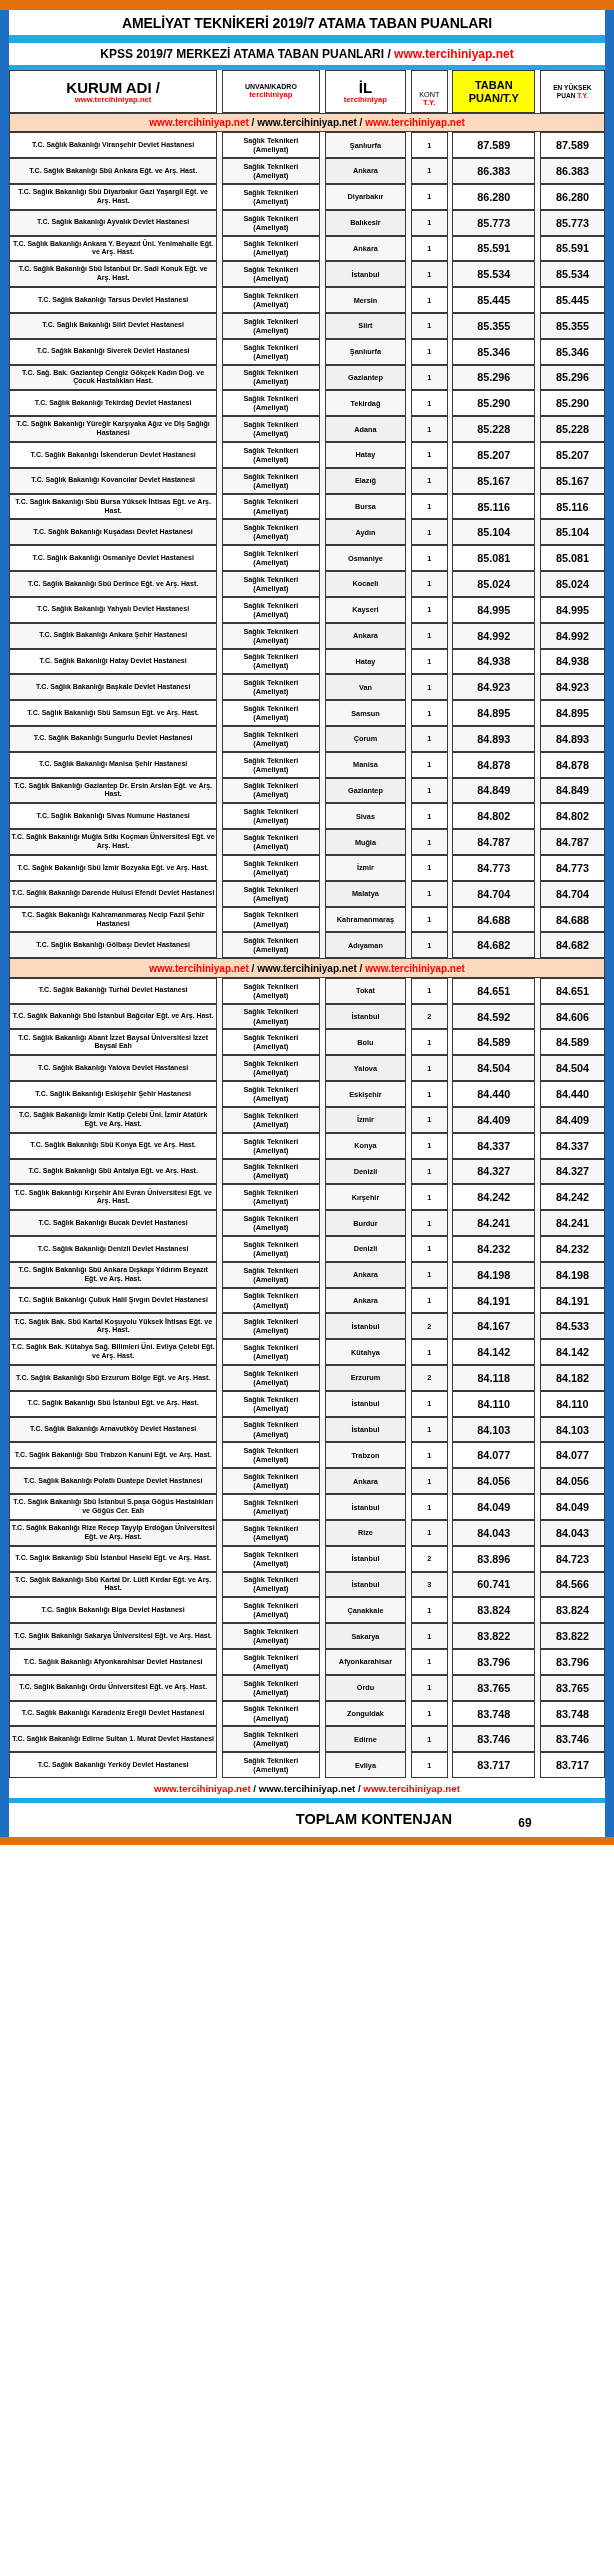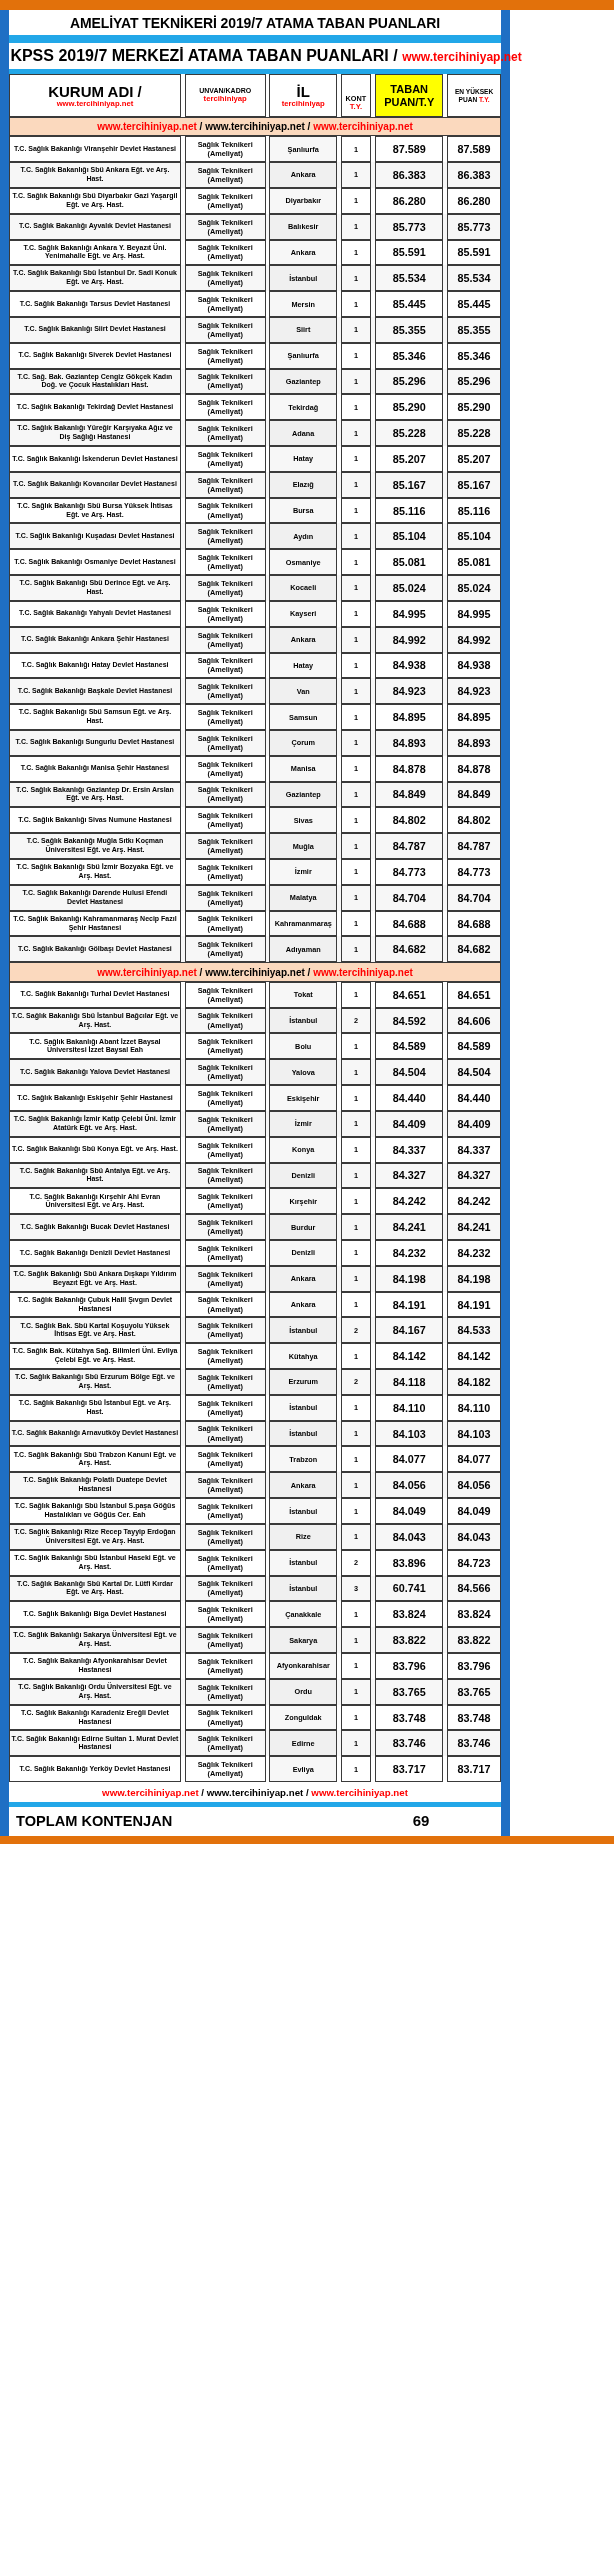--- a/index.html
+++ b/index.html
@@ -2,21 +2,21 @@
 <html style="font-size:11px"><head>
 <meta charset="utf-8">
 <style>
   * { box-sizing: border-box; margin: 0; padding: 0; }
   html, body {
     width: 614px;
     background: #ffffff;
     font-family: "Liberation Sans", sans-serif;
   }
   #page {
-    width: 510px;
+    width: 614px;
     min-height: 2576px;
     position: relative;
     background: #ffffff;
   }
   .top-orange { height: 9.7px; background: #E2710B; width: 614px; }
   .frame {
     border-left: 9.7px solid #1F6FC4;
     border-right: 9.7px solid #1F6FC4;
     background: #ffffff;
     padding: 0;
@@ -37,21 +37,21 @@
   }
   .cyan-strip { height: 7.7px; background: #22A7E8; }
   .cyan-strip-thin { height: 5.6px; background: #22A7E8; }
 
   .subtitle-bar {
     background: #ffffff;
     text-align: center;
     padding: 4.2px 1.4px 3.5px 1.4px;
     white-space: nowrap;
   }
-  .subtitle-bar .black { font-size: 16px; font-weight: bold; color: #000; }
+  .subtitle-bar .black { font-size: 12px; font-weight: bold; color: #000; }
   .subtitle-bar .red { font-size: 12px; font-weight: bold; color: #FF0000; }
 
   table.grid {
     width: 100%;
     border-collapse: separate;
     border-spacing: 0;
     table-layout: fixed;
   }
   table.grid td, table.grid th {
     border: 0.7px solid #3a3a3a;
@@ -63,21 +63,21 @@
   
   .sep { background: #22A7E8; border: none !important; padding: 0 !important; width: 3.5px; }
 
   thead th {
     padding: 3.5px 1.4px;
     line-height: 1.15;
   }
   .hdr-main { font-size: 15px; font-weight: bold; color: #000; }
   .hdr-sub  { font-size: 7.7px; font-weight: bold; color: #FF0000; }
   .hdr-small { font-size: 7px; font-weight: bold; color: #000; }
-  .hdr-kont { font-size: 7.3px; font-weight: bold; color: #000; margin-top: 16px; }
+  .hdr-kont { font-size: 7.3px; font-weight: normal; color: #000; margin-top: 16px; }
   .hdr-kont-red { font-size: 7.7px; font-weight: bold; color: #FF0000; }
   .hdr-taban { background: #FFFF00 !important; font-size: 11px; font-weight: bold; color: #000; }
   .hdr-enyuksek-l1 { font-size: 6.6px; font-weight: bold; color: #000; }
   .hdr-enyuksek-l2 { font-size: 6.6px; font-weight: bold; color: #000; }
   .hdr-enyuksek-l2 .r { color: #FF0000; }
 
   tbody td { padding: 2.8px 2.1px; }
   .c-kurum {
     font-size: 7px;
     font-weight: bold;
@@ -120,31 +120,32 @@
   .footer-links .blk { color: #000000; font-size: 9.7px; font-weight: bold; }
 
   .total-bar {
     background: #ffffff;
     display: flex;
     align-items: center;
     padding: 4.9px 7px 6.3px 7px;
   }
   .total-bar .label {
     flex: 1;
-    text-align: left;
+    text-align: right;
     font-size: 14.6px;
     font-weight: bold;
     color: #000;
   }
   .total-bar .value {
     width: 146px;
     text-align: center;
-    font-size: 15px;
+    font-size: 12px;
     font-weight: bold;
     color: #000;
+    margin-top: 8px;
   }
 </style>
 </head>
 <body>
 
 <div id="page">
 
   <div class="top-orange"></div>
 
   <div class="frame">

